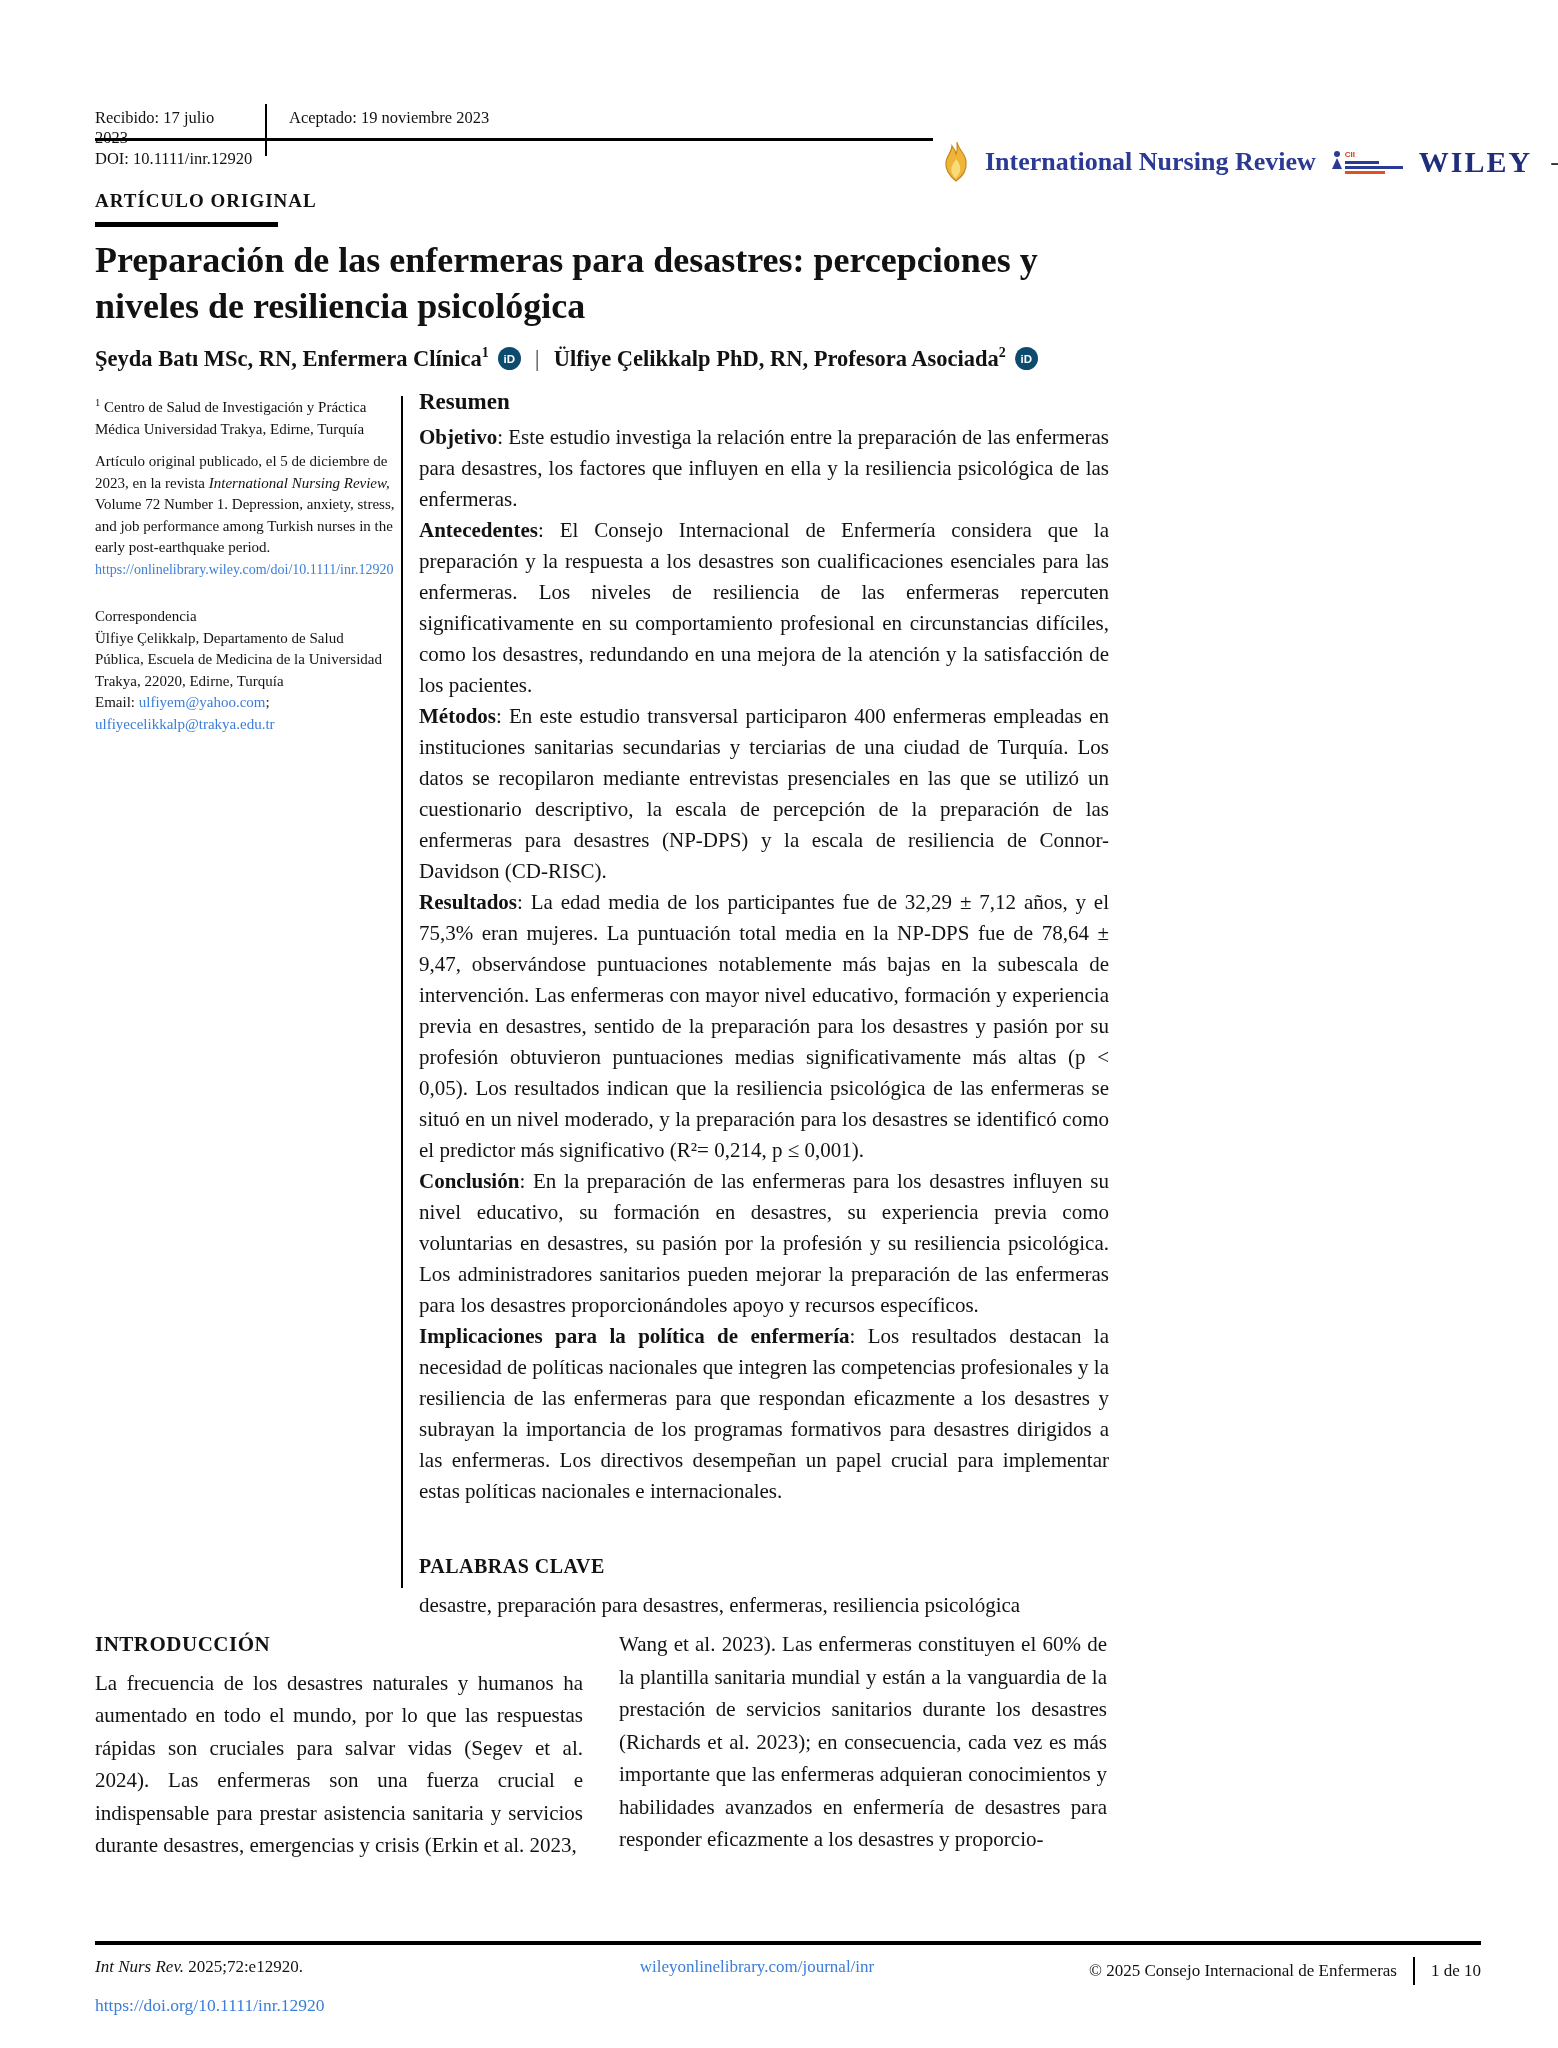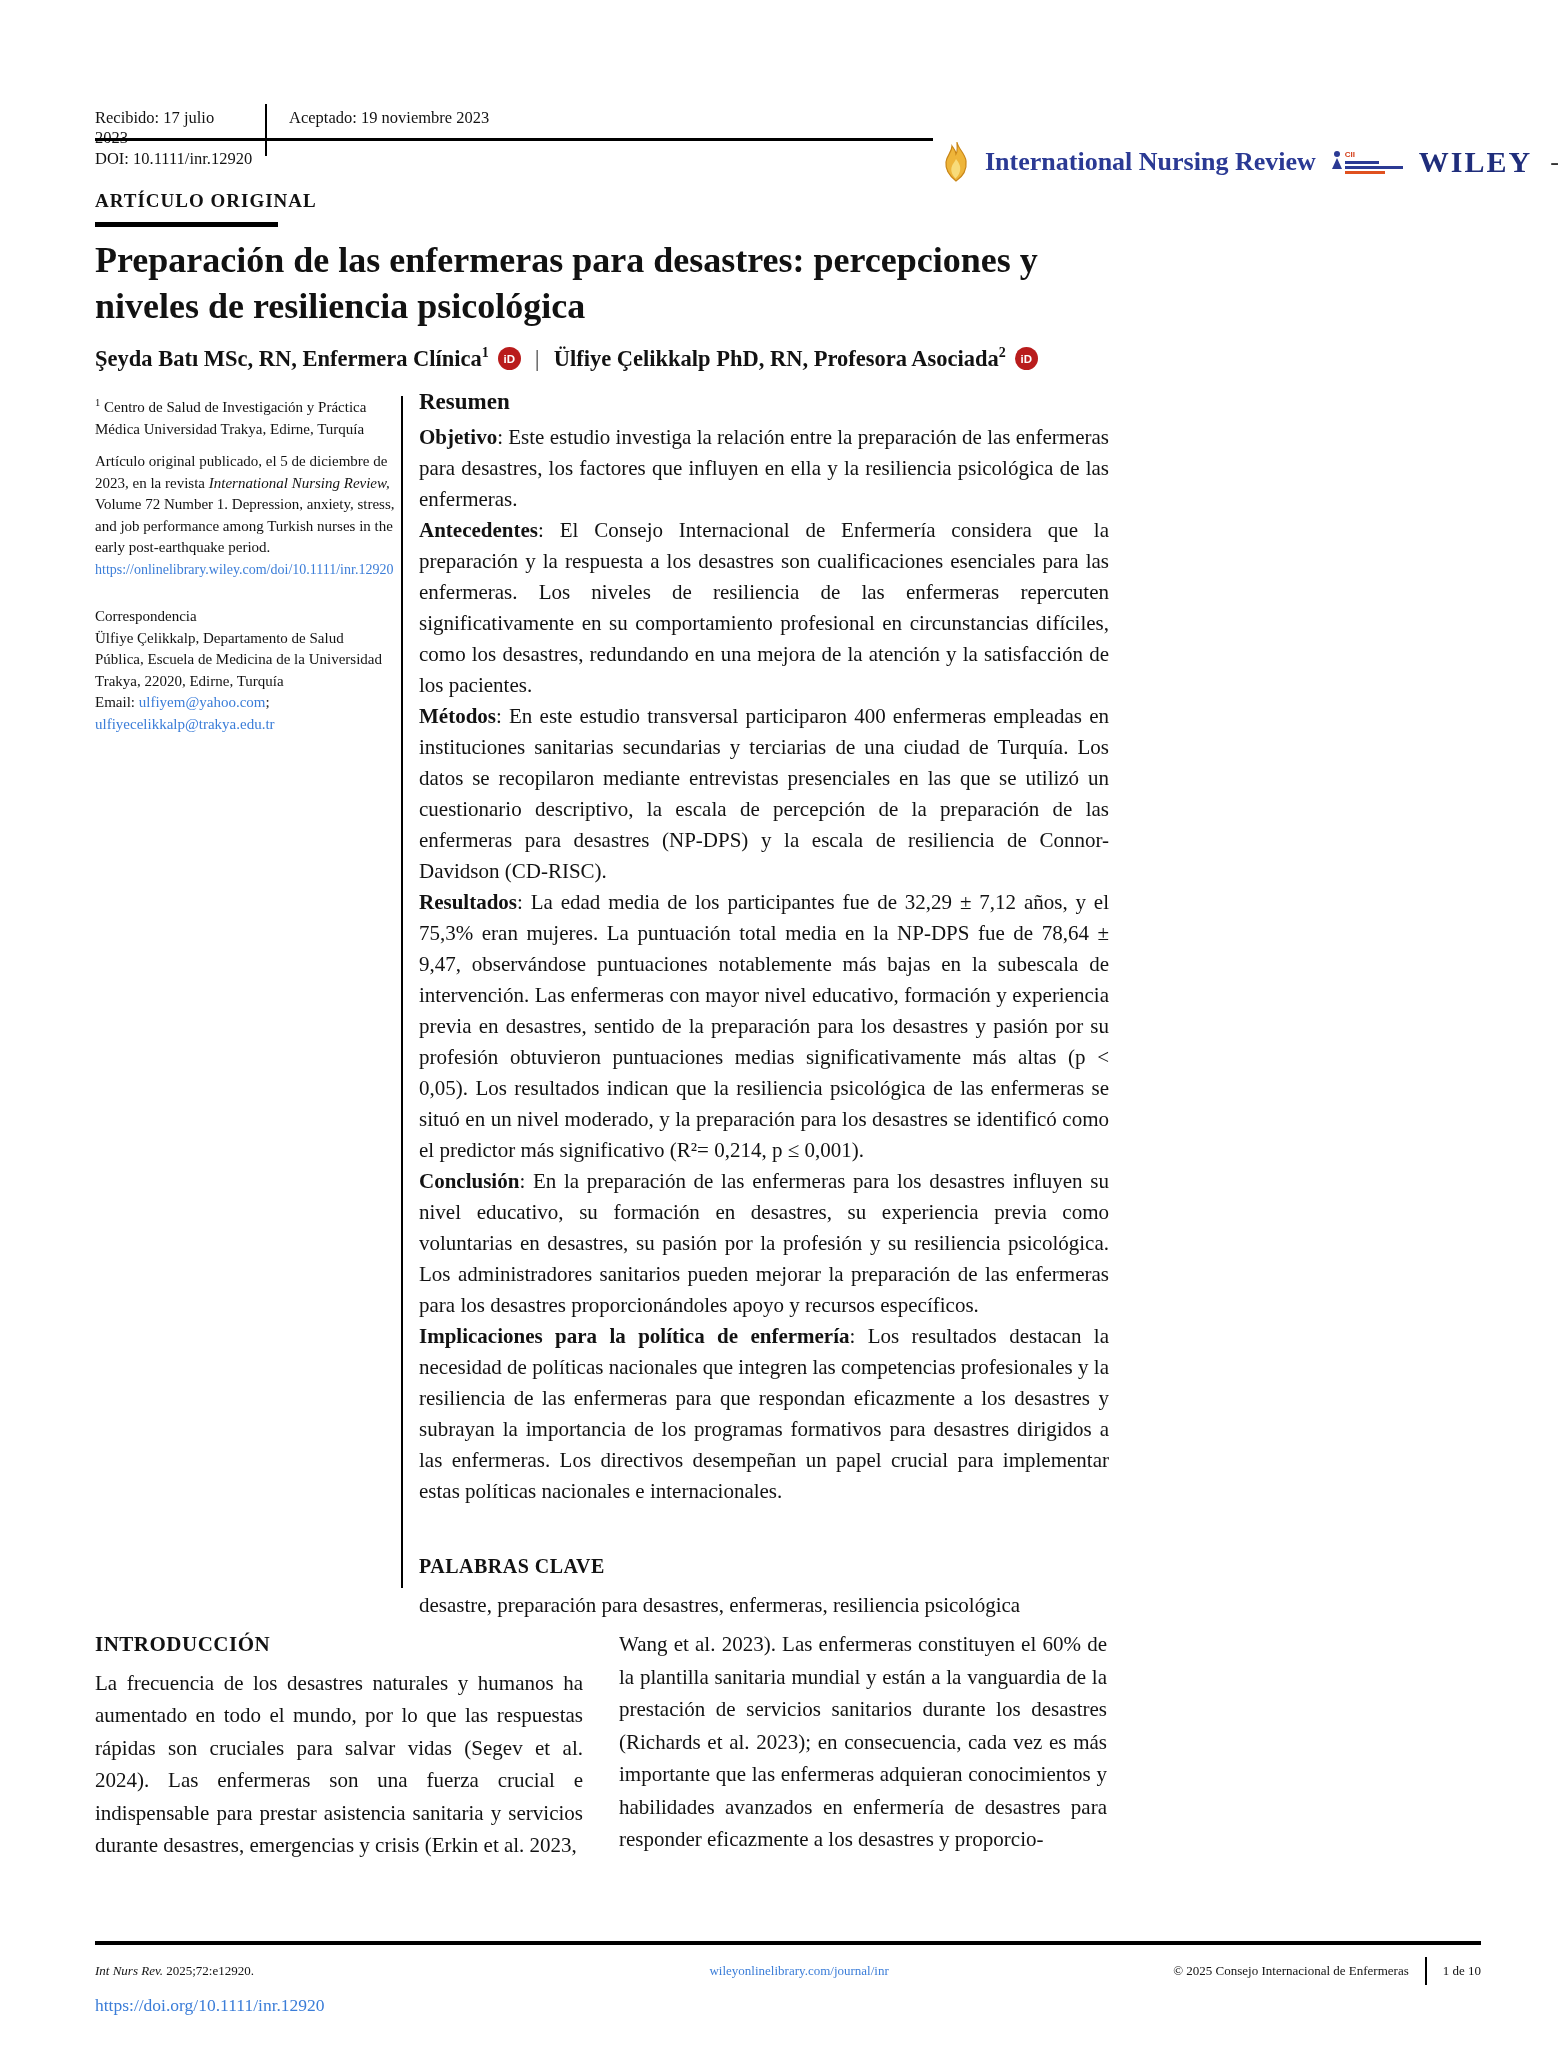--- a/index.html
+++ b/index.html
@@ -27,21 +27,21 @@
   .icn-cii { font-family:"Liberation Sans",sans-serif; font-size:8px; font-weight:bold; color:#d4401c; line-height:8px; }
   .icn-l1 { height:3px; background:#2b3a94; width:34px; }
   .icn-l2 { height:3px; background:#2b3a94; width:58px; }
   .icn-l3 { height:3px; background:#e0511f; width:40px; }
   
   .article-type { position:absolute; left:95px; top:190px; font-size:19px; letter-spacing:1px; font-weight:bold; }
   .article-type-bar { position:absolute; left:95px; top:222px; width:183px; height:5px; background:#000; }
   .title { position:absolute; left:95px; top:237px; width:1015px; font-size:36px; line-height:46px; font-weight:bold; }
   .authors { position:absolute; left:95px; top:345px; width:1015px; font-size:22.5px; font-weight:bold; display:flex; align-items:center; }
   .authors sup { font-size:14px; vertical-align:super; }
-  .orcid { display:inline-flex; width:23px; height:23px; border-radius:50%; background:#b91c1c; color:#fff;
+  .orcid { display:inline-flex; width:23px; height:23px; border-radius:50%; background:#0c4a6e; color:#fff;
     font-family:"Liberation Sans",sans-serif; font-size:11.5px; font-weight:bold; align-items:center; justify-content:center; margin:0 0 0 9px; }
   .auth-sep { font-weight:normal; color:#444; margin:0 14px; font-size:24px; }
   
   .sidebar { position:absolute; left:95px; top:392px; width:300px; font-size:15px; line-height:21.5px; }
   .sidebar p { margin-bottom:11px; }
   .sidebar sup { font-size:10.5px; }
   a.blue, .blue { color:#3b7dd8; text-decoration:none; word-break:break-all; }
   .note-link { font-size:14px; }
   .corr-block { margin-top:26px; }
   
@@ -51,21 +51,21 @@
   .abs-p { margin:0; }
   .keywords-block { margin-top:44px; }
   .keywords-heading { font-size:20px; font-weight:bold; letter-spacing:0.5px; margin-bottom:8px; }
   .keywords-text { font-size:21px; text-align:left; }
   
   .intro-left { position:absolute; left:95px; top:1628px; width:488px; font-size:21px; line-height:32.5px; text-align:justify; }
   .intro-heading { font-size:21px; font-weight:bold; letter-spacing:0.5px; margin-bottom:6px; }
   .intro-right { position:absolute; left:619px; top:1628px; width:488px; font-size:21px; line-height:32.5px; text-align:justify; }
   
   .footer-rule { position:absolute; left:95px; top:1941px; width:1386px; height:4px; background:#000; }
-  .footer-row { position:absolute; left:95px; top:1957px; width:1386px; display:flex; align-items:center; font-size:13px; }
+  .footer-row { position:absolute; left:95px; top:1957px; width:1386px; display:flex; font-size:17px; }
   .footer-cite { width:330px; }
   .footer-center { flex:1; text-align:center; }
   .footer-right { display:flex; align-items:center; }
   .footer-bar { width:2px; height:28px; background:#000; margin:0 16px; }
   .footer-doi { position:absolute; left:95px; top:1995px; font-size:17.5px; }
   .it { font-style:italic; }
   
   .flame { width:26px; height:42px; }
 </style>
 </head>

